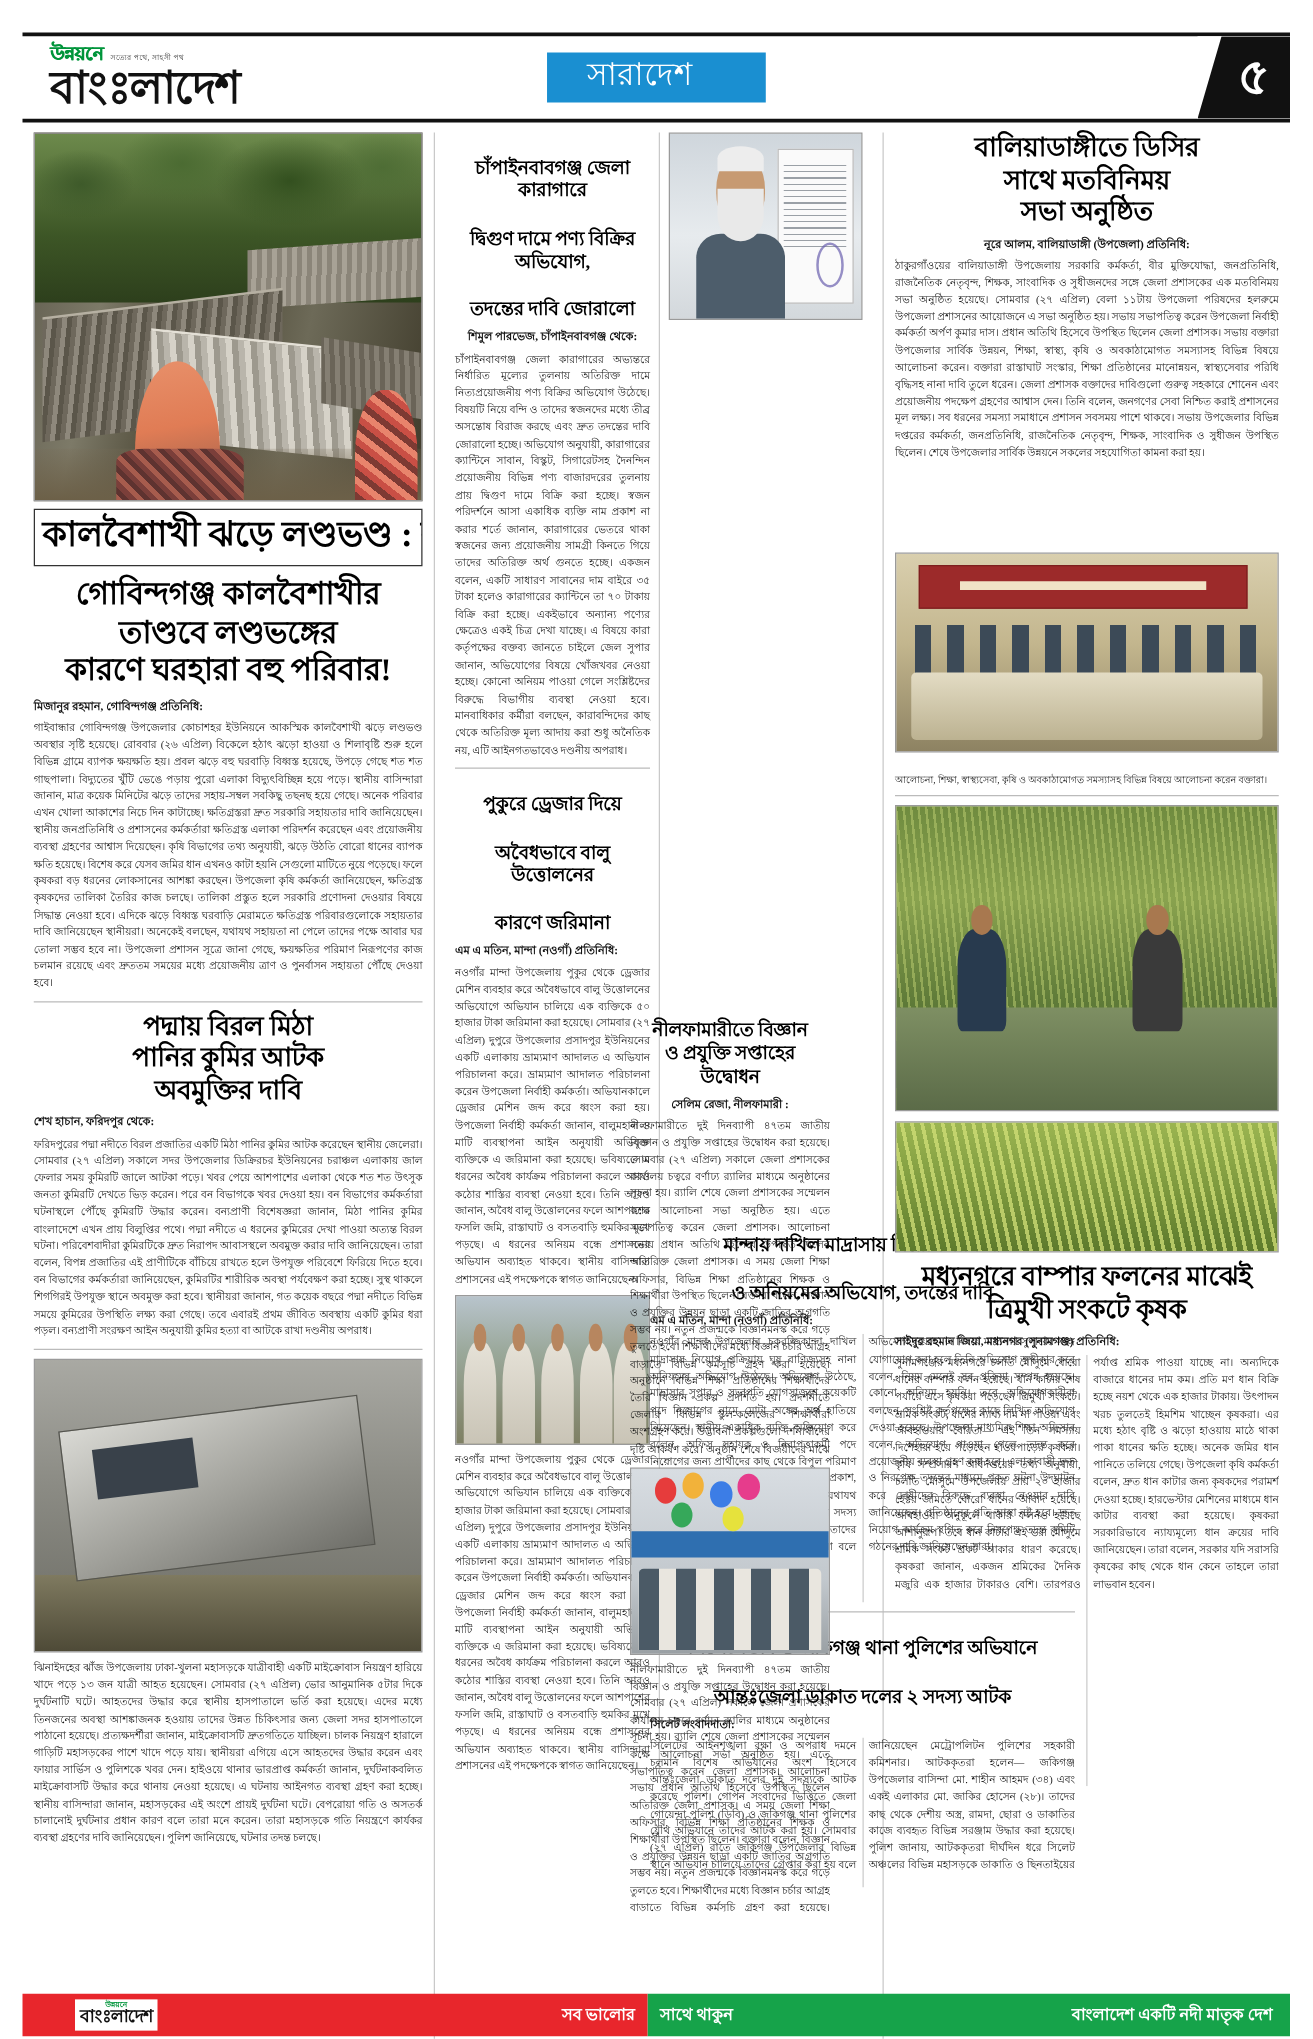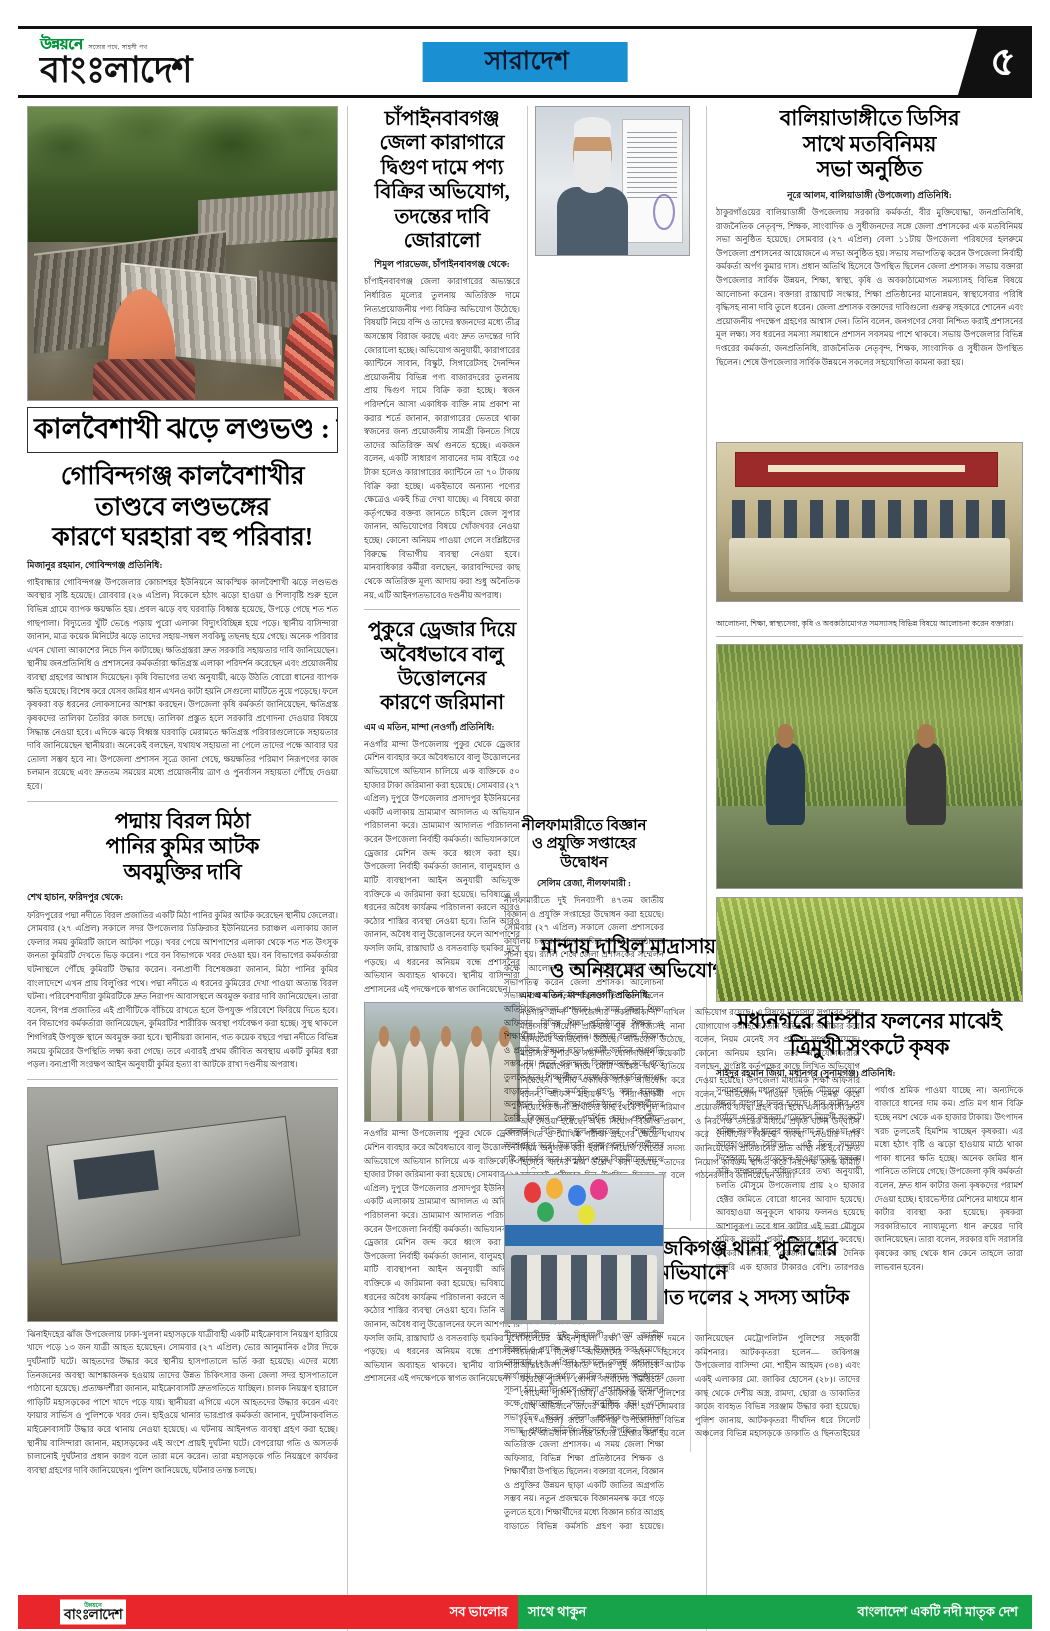--- a/index.html
+++ b/index.html
@@ -68,24 +68,24 @@
     position: relative;
     white-space: nowrap;
   }
   .logo-main .red-dot { color: #e0262c; }
 
   .section-tab {
     position: absolute;
     left: 50%;
     transform: translateX(-50%);
     background: #1a8fd1;
-    color: #0f172a;
+    color: #ffffff;
     font-size: 25px;
-    font-weight: bold;
-    padding: 6px 58px 9px 62px;
+    font-weight: normal;
+    padding: 6px 58px 9px 32px;
     letter-spacing: 0.5px;
     line-height: 1;
   }
 
   .masthead-right {
     margin-left: auto;
     display: flex;
     align-items: stretch;
     height: 100%;
   }
@@ -149,21 +149,21 @@
   
   .hl {
     font-weight: bold;
     text-align: center;
     line-height: 1.22;
     color: #000;
     letter-spacing: -0.2px;
   }
   .hl-xl   { font-size: 25px; }
   .hl-lg   { font-size: 21px; }
-  .hl-md   { font-size: 20px; }
+  .hl-md   { font-size: 15px; margin-top: 20px; }
   .hl-sm   { font-size: 15px; }
 
   .hl-boxed {
     border: 1px solid #333;
     padding: 4px 6px 6px 6px;
     font-size: 28px;
     overflow: hidden;
     white-space: nowrap;
   }
 

